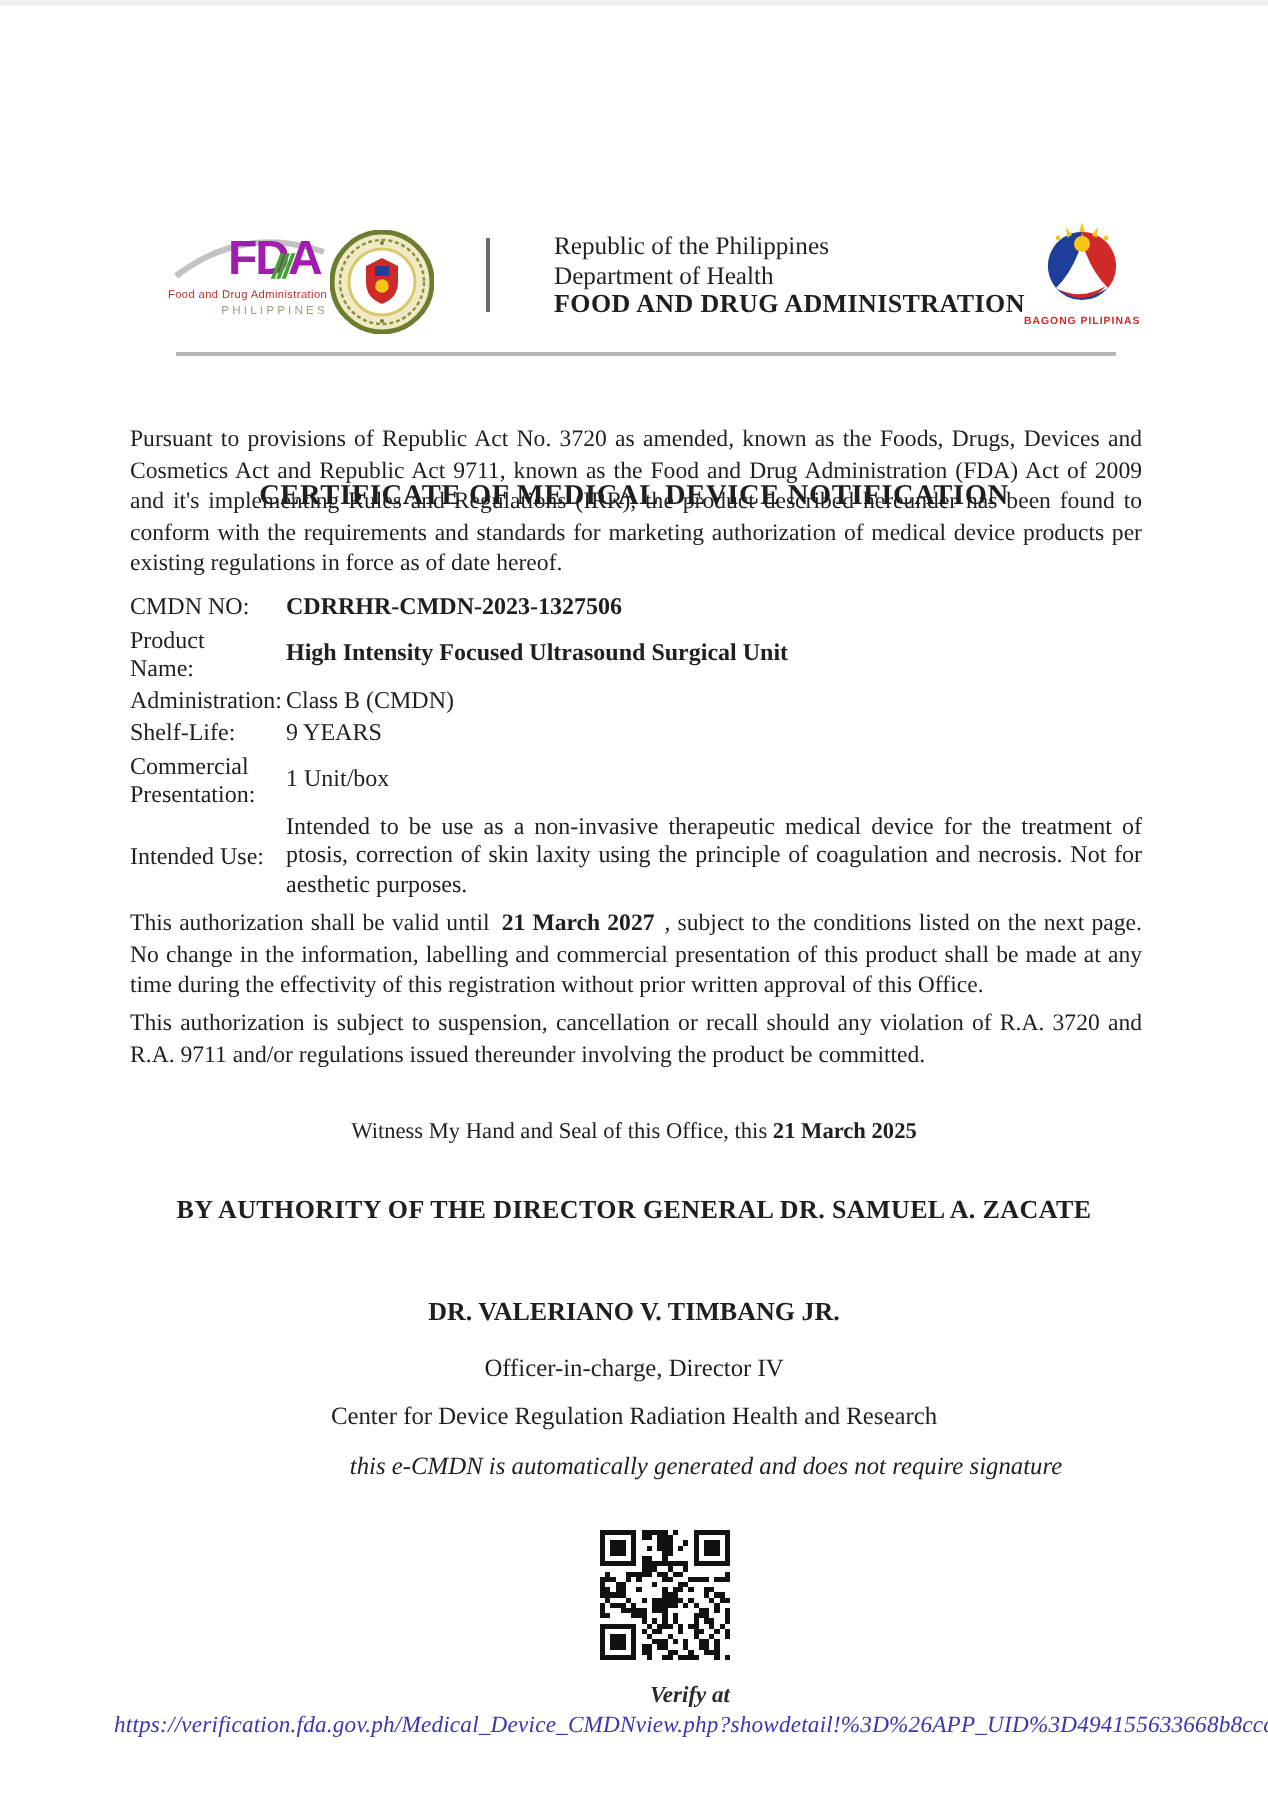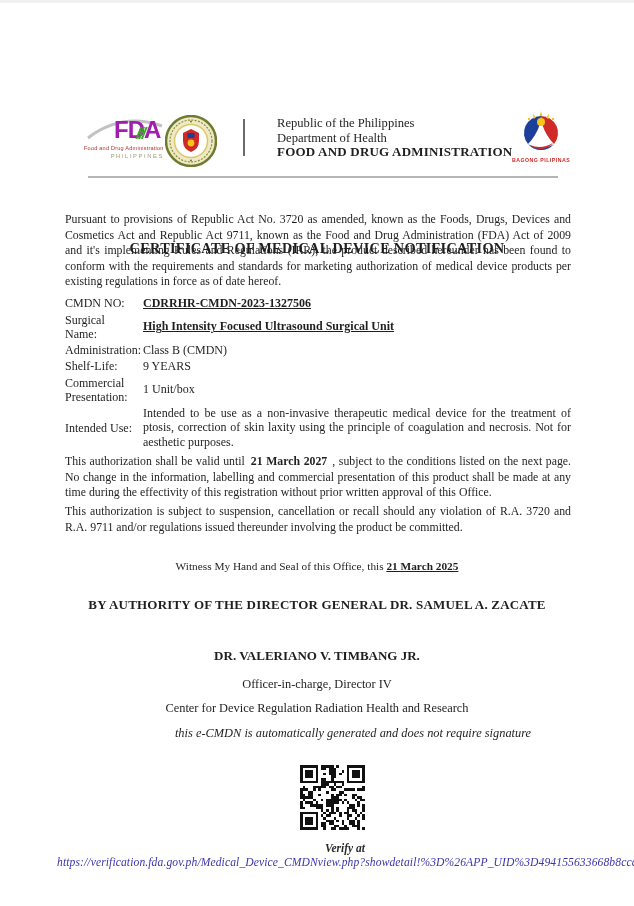--- a/index.html
+++ b/index.html
@@ -23,21 +23,21 @@
   .bagong-caption{font-size:5.2px;font-weight:bold;color:#cf2a27;font-family:"Liberation Sans",sans-serif;letter-spacing:.5px;margin-top:1px;white-space:nowrap;}
   .rule{position:absolute;left:88px;top:176px;width:470px;height:2px;background:#b5b5b5;}
 
   
   .title{position:absolute;top:195px;left:0;width:634px;text-align:center;
          font-size:14.3px;font-weight:bold;letter-spacing:.3px;margin-top:45px;}
   .para{position:absolute;left:65px;width:506px;font-size:11.8px;line-height:15.6px;text-align:justify;}
   .p-intro{top:212px;}
   .p-valid{top:454px;}
   .p-susp{top:504px;}
-  .b{font-weight:bold;text-decoration:underline;}
+  .b{font-weight:bold;}
   .date-pad{font-weight:bold;margin:0 5px 0 6px;}
 
   .details{position:absolute;left:65px;top:294px;width:506px;font-size:12px;
            display:table;border-collapse:separate;border-spacing:0 2px;}
   .drow{display:table-row;}
   .dt-label{display:table-cell;width:64px;white-space:pre;vertical-align:middle;line-height:14px;padding-right:2px;}
   .dt-value{display:table-cell;vertical-align:middle;line-height:14.6px;text-align:justify;}
 
   .center-line{position:absolute;left:0;width:634px;text-align:center;}
   .witness{top:560px;font-size:11.3px;}
@@ -111,21 +111,21 @@
 
   <div class="title">CERTIFICATE OF MEDICAL DEVICE NOTIFICATION</div>
   <div class="para p-intro">Pursuant to provisions of Republic Act No. 3720 as amended, known as the Foods, Drugs, Devices and Cosmetics Act and Republic Act 9711, known as the Food and Drug Administration (FDA) Act of 2009 and it's implementing Rules and Regulations (IRR), the product described hereunder has been found to conform with the requirements and standards for marketing authorization of medical device products per existing regulations in force as of date hereof.</div>
 
   <div class="details">
     <div class="drow">
       <div class="dt-label">CMDN NO:</div>
       <div class="dt-value b">CDRRHR-CMDN-2023-1327506</div>
     </div>
     <div class="drow">
-      <div class="dt-label">Surgical
+      <div class="dt-label">Product
 Name:</div>
       <div class="dt-value b">High Intensity Focused Ultrasound Surgical Unit</div>
     </div>
     <div class="drow">
       <div class="dt-label">Administration:</div>
       <div class="dt-value">Class B (CMDN)</div>
     </div>
     <div class="drow">
       <div class="dt-label">Shelf-Life:</div>
       <div class="dt-value">9 YEARS</div>

